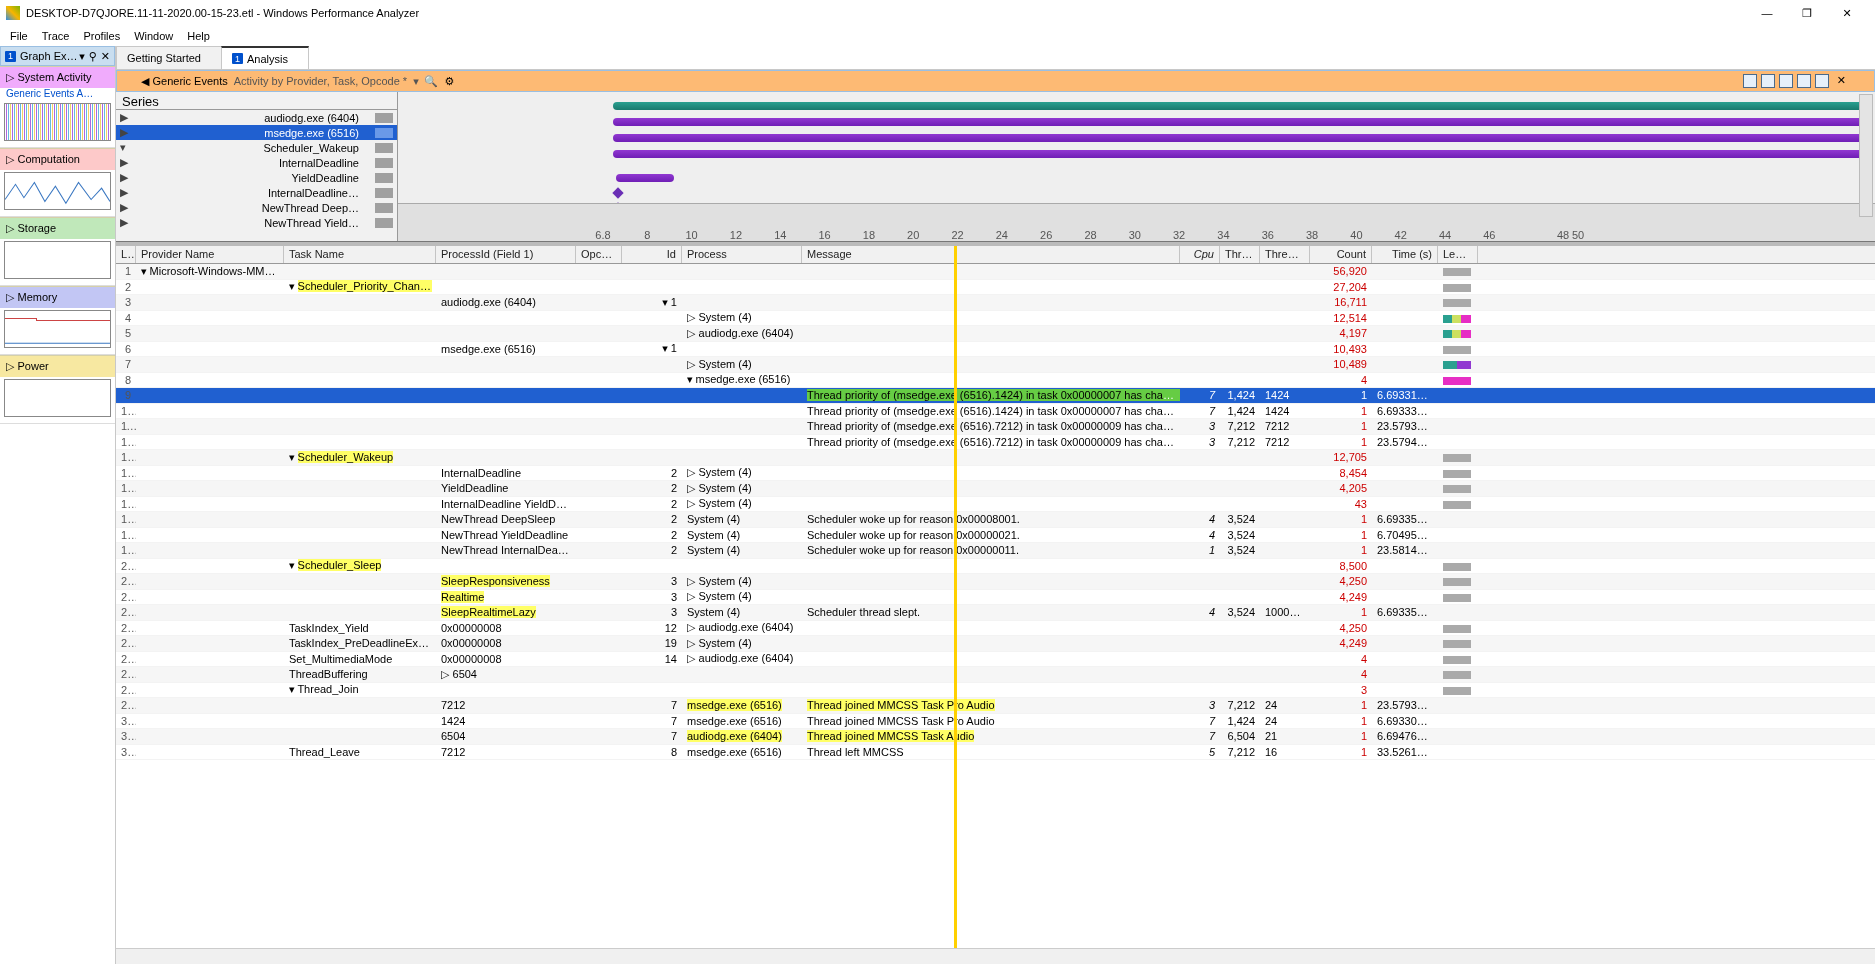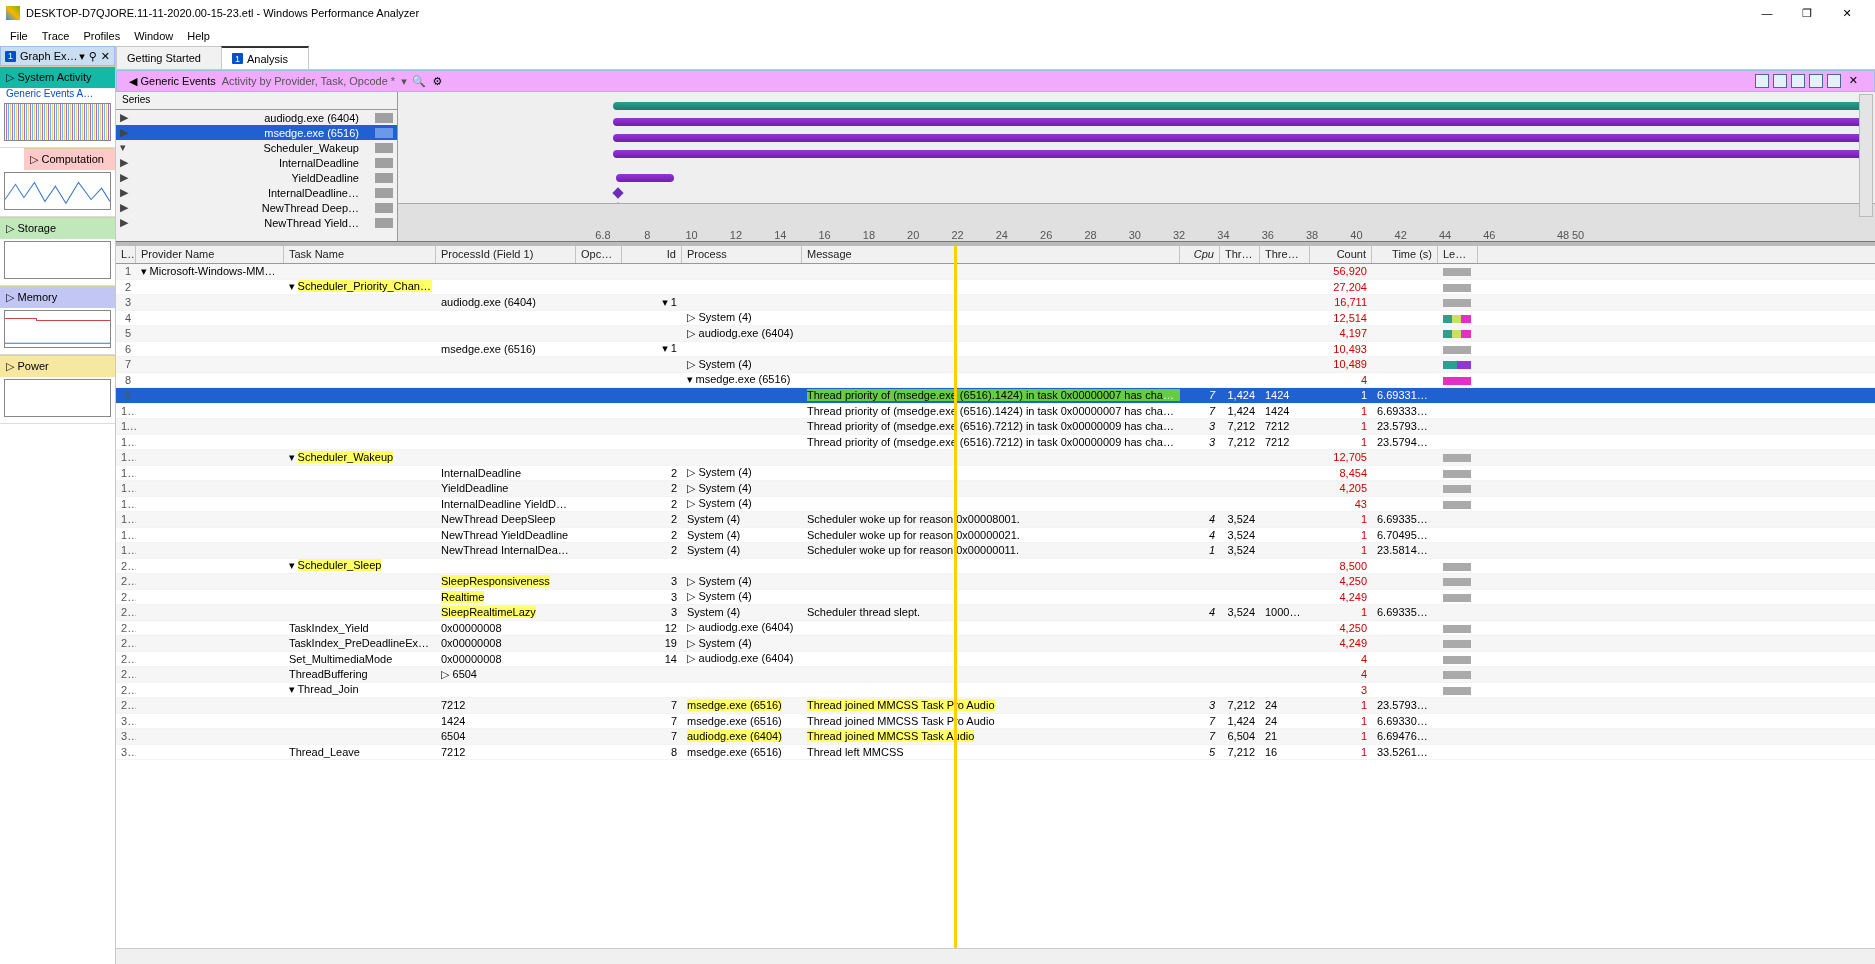--- a/index.html
+++ b/index.html
@@ -10,41 +10,41 @@
 .win-btns { display: flex; gap: 12px; font-size: 16px; padding-right: 8px; }
 .win-btn { width: 28px; text-align: center; }
 .menubar { height: 20px; display: flex; align-items: center; padding: 0 4px; gap: 2px; }
 .menubar .menu-item { padding: 2px 6px; }
 .content-outer { display: flex; height: calc(100% - 46px); }
 .sidebar { width: 116px; background: #fff; border-right: 1px solid #c8c8c8; flex-shrink: 0; }
 .sidebar-hdr { height: 20px; background: #c9def0; border: 1px solid #9abfe2; display: flex; align-items: center; padding: 0 4px; font-size: 10px; }
 .sidebar-hdr .spacer { flex: 1; }
 .thumb-section { border-bottom: 1px solid #ddd; }
 .thumb-title { padding: 4px 6px; background: #fdf6c8; font-size: 11px; border-top: 1px solid #d5d0a8; }
-.thumb-title.computation { background: #fdc9c9; margin-left: 24px; }
+.thumb-title.computation { background: #fdc9c9; }
 .thumb-title.storage { background: #c0e8ba; }
 .thumb-title.memory { background: #c2c6f4; }
 .thumb-title.power { background: #f7e8a1; }
 .thumb-sub { color: #0050cc; font-size: 10px; padding: 0 6px 2px; }
 .thumb-box { margin: 2px 4px 6px; border: 1px solid #888; height: 38px; background: #fff; position: relative; overflow: hidden; }
 .thumb-noise { position: absolute; inset: 0; background-image:
   repeating-linear-gradient(90deg, rgba(0,0,0,0) 0 1px, rgba(120,0,200,.6) 1px 2px, rgba(0,0,0,0) 2px 3px, rgba(0,140,200,.6) 3px 4px, rgba(0,0,0,0) 4px 5px, rgba(230,180,0,.6) 5px 6px);
   }
 .main-area { flex: 1; display: flex; flex-direction: column; min-width: 0; }
 .tabs-row { height: 24px; display: flex; align-items: stretch; border-bottom: 1px solid #c8c8c8; }
 .tab { padding: 4px 20px 4px 10px; border: 1px solid #c8c8c8; border-bottom: none; margin-right: -1px; display: flex; align-items: center; gap: 4px; background: #f1f1f1; }
 .tab.active { background: #fff; border-top: 2px solid #333; }
 .tab-num { background: #0050cc; color:#fff; font-size:9px; width:11px; height:11px; display:inline-flex; align-items:center; justify-content:center; border-radius:1px; }
-.analysis-hdr { height: 22px; background: #f0abfc; border: 1px solid #9abfe2; display: flex; align-items: center; padding: 0 12px; gap: 6px; font-size: 11px; }
+.analysis-hdr { height: 22px; background: #fdba74; border: 1px solid #9abfe2; display: flex; align-items: center; padding: 0 24px; gap: 6px; font-size: 11px; }
 .analysis-hdr .spacer { flex: 1; }
 .hdr-icons { display: flex; gap: 4px; }
 .hdr-icons .ibox { width: 14px; height: 14px; border: 1px solid #4a6a8a; background: #e6f0fa; }
 .series-chart-row { display: flex; border-bottom: 1px solid #777; height: 150px; background: #f5f5f5; }
 .series-panel { width: 282px; border-right: 1px solid #999; overflow: hidden; background: #f1f1f1; }
-.series-head { height: 18px; padding: 2px 6px; border-bottom: 1px solid #999; font-size: 10px; background: #f1f1f1; }
+.series-head { height: 18px; padding: 2px 6px; border-bottom: 1px solid #999; font-size: 13px; background: #f1f1f1; }
 .series-list { }
 .series-item { height: 15px; display: flex; align-items: center; padding: 0 4px; gap: 6px; }
 .series-item .tri { width:8px; color:#444; }
 .series-item .lbl { flex:1; text-align: right; padding-right: 10px; }
 .series-item .sq { width:18px; height:10px; background:#a0a0a0; }
 .series-item.selected { background: #2060d0; color: #fff; }
 .series-item.selected .sq { background:#6a99e8; }
 .chart-panel { flex:1; position: relative; background: #efefef; }
 .bar { position:absolute; height:8px; border-radius: 4px; }
 .bar.teal { background: linear-gradient(#2aa090,#1a7a6e); top: 10px; }
@@ -112,21 +112,21 @@
   <div class="sidebar">
     <div class="sidebar-hdr">
       <span class="tab-num">1</span>
       <span style="margin-left:4px">Graph Ex…</span>
       <span class="spacer"></span>
       <span>▾</span>
       <span style="margin:0 4px">⚲</span>
       <span>✕</span>
     </div>
     <div class="thumb-section">
-      <div class="thumb-title" style="background:#14b8a6">▷ <span>System Activity</span></div>
+      <div class="thumb-title" style="background:#f0abfc">▷ <span>System Activity</span></div>
       <div class="thumb-sub">Generic Events  A…</div>
       <div class="thumb-box">
           <div class="thumb-noise"></div>
         </div>
     </div>
     <div class="thumb-section">
       <div class="thumb-title computation">▷ <span>Computation</span></div>
       <div class="thumb-box">
         <svg width="100%" height="100%" viewBox="0 0 100 38" preserveAspectRatio="none">
             <polyline points="0,28 10,12 18,26 28,10 38,30 48,14 58,32 70,10 82,28 92,16 100,30" fill="none" stroke="#3a77c1" stroke-width="1"></polyline>

